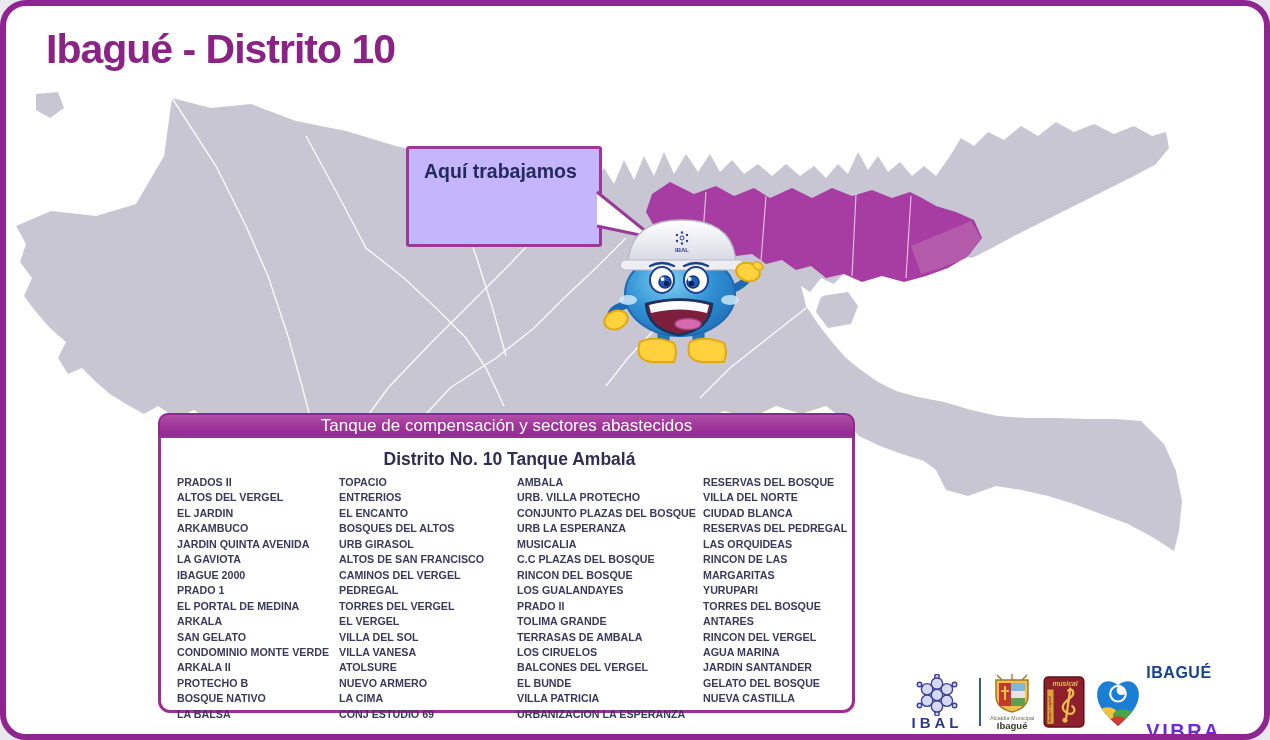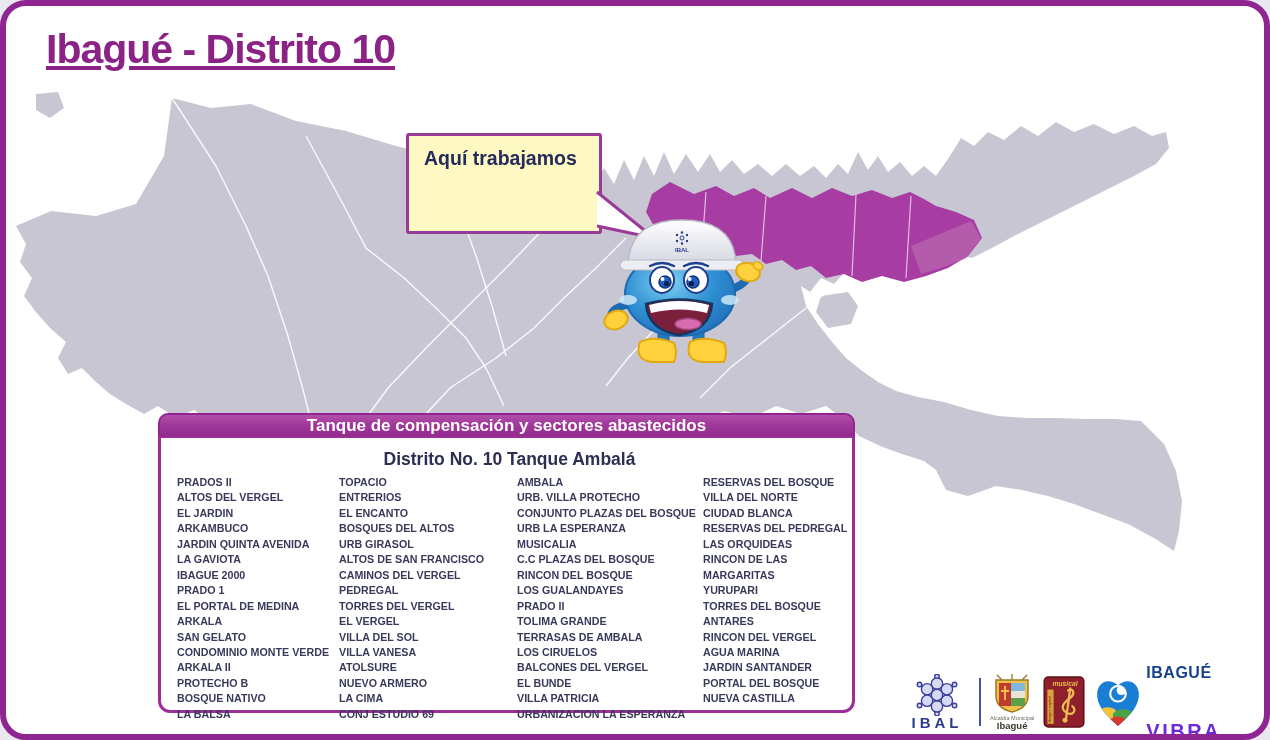--- a/index.html
+++ b/index.html
@@ -5,37 +5,37 @@
   * { margin:0; padding:0; box-sizing:border-box; }
   html,body { background:#e8e8ee; }
   body { font-family:"Liberation Sans", sans-serif; }
   .page {
     position:relative; width:1270px; height:740px; background:#ffffff;
     border:6px solid #8F2590; border-radius:26px; overflow:hidden;
   }
   .map-svg { position:absolute; left:0; top:0; width:1270px; height:740px; z-index:0; }
   .page-title {
     position:absolute; left:40px; top:20px; z-index:6;
-    font-size:41px; font-weight:bold; color:#8B2286; letter-spacing:-1px;text-decoration:underline;
+    font-size:41px; font-weight:bold; color:#8B2286; letter-spacing:-1px;
   }
   .bubble {
-    position:absolute; left:400px; top:127px; width:196px; height:101px; z-index:3;
-    background:#fef9c3; border:3px solid #9A3A98; border-radius:3px;
+    position:absolute; left:400px; top:140px; width:196px; height:101px; z-index:3;
+    background:#c4b5fd; border:3px solid #9A3A98; border-radius:3px;
     padding:8px 0 11px 15px; color:#252A5C; font-size:19.5px; font-weight:bold; line-height:28px;
   }
   .bubble-tail { position:absolute; left:590px; top:182px; width:64px; height:56px; z-index:3; }
   .mascot { position:absolute; left:590px; top:210px; width:172px; height:152px; z-index:4; }
   .panel {
     position:absolute; left:152px; top:407px; width:697px; z-index:5;
   }
   .panel-header {
     height:23px; border-radius:10px 10px 0 0;
     background:linear-gradient(180deg,#B14FA9 0%, #A1399B 45%, #932B90 100%);
     border:2px solid #8F2590; border-bottom:none;
-    color:#ffffff; font-size:17px; font-weight:bold; text-align:center; line-height:21px;
+    color:#ffffff; font-size:17px; font-weight:normal; text-align:center; line-height:21px;
   }
   .panel-body {
     height:277px; background:#fff; border:3px solid #9C2F96; border-top:2px solid #9C2F96;
     border-radius:0 0 12px 12px; padding:3px 10px 0 16px;
   }
   .panel-subtitle { text-align:center; font-size:17.5px; font-weight:bold; color:#2E2E52; margin:8px 0 5px 0; }
   .columns { display:flex; }
   .col { flex:0 0 auto; }
   .col-1 { width:162px; } .col-2 { width:178px; } .col-3 { width:186px; } .col-4 { width:160px; }
   .sector-item { font-size:10.7px; font-weight:bold; color:#39395B; line-height:15.45px; white-space:nowrap; }
@@ -258,21 +258,21 @@
             <div class="sector-item">RESERVAS DEL PEDREGAL</div>
             <div class="sector-item">LAS ORQUIDEAS</div>
             <div class="sector-item">RINCON DE LAS</div>
             <div class="sector-item">MARGARITAS</div>
             <div class="sector-item">YURUPARI</div>
             <div class="sector-item">TORRES DEL BOSQUE</div>
             <div class="sector-item">ANTARES</div>
             <div class="sector-item">RINCON DEL VERGEL</div>
             <div class="sector-item">AGUA MARINA</div>
             <div class="sector-item">JARDIN SANTANDER</div>
-            <div class="sector-item">PORTAL DEL BOSQUE</div>
+            <div class="sector-item">GELATO DEL BOSQUE</div>
             <div class="sector-item">NUEVA CASTILLA</div>
           </div>
       </div>
     </div>
   </div>
 
   <div class="footer-logos">
 
     <div class="logo-block">
       <svg width="66" height="42" viewBox="0 0 72 48">

